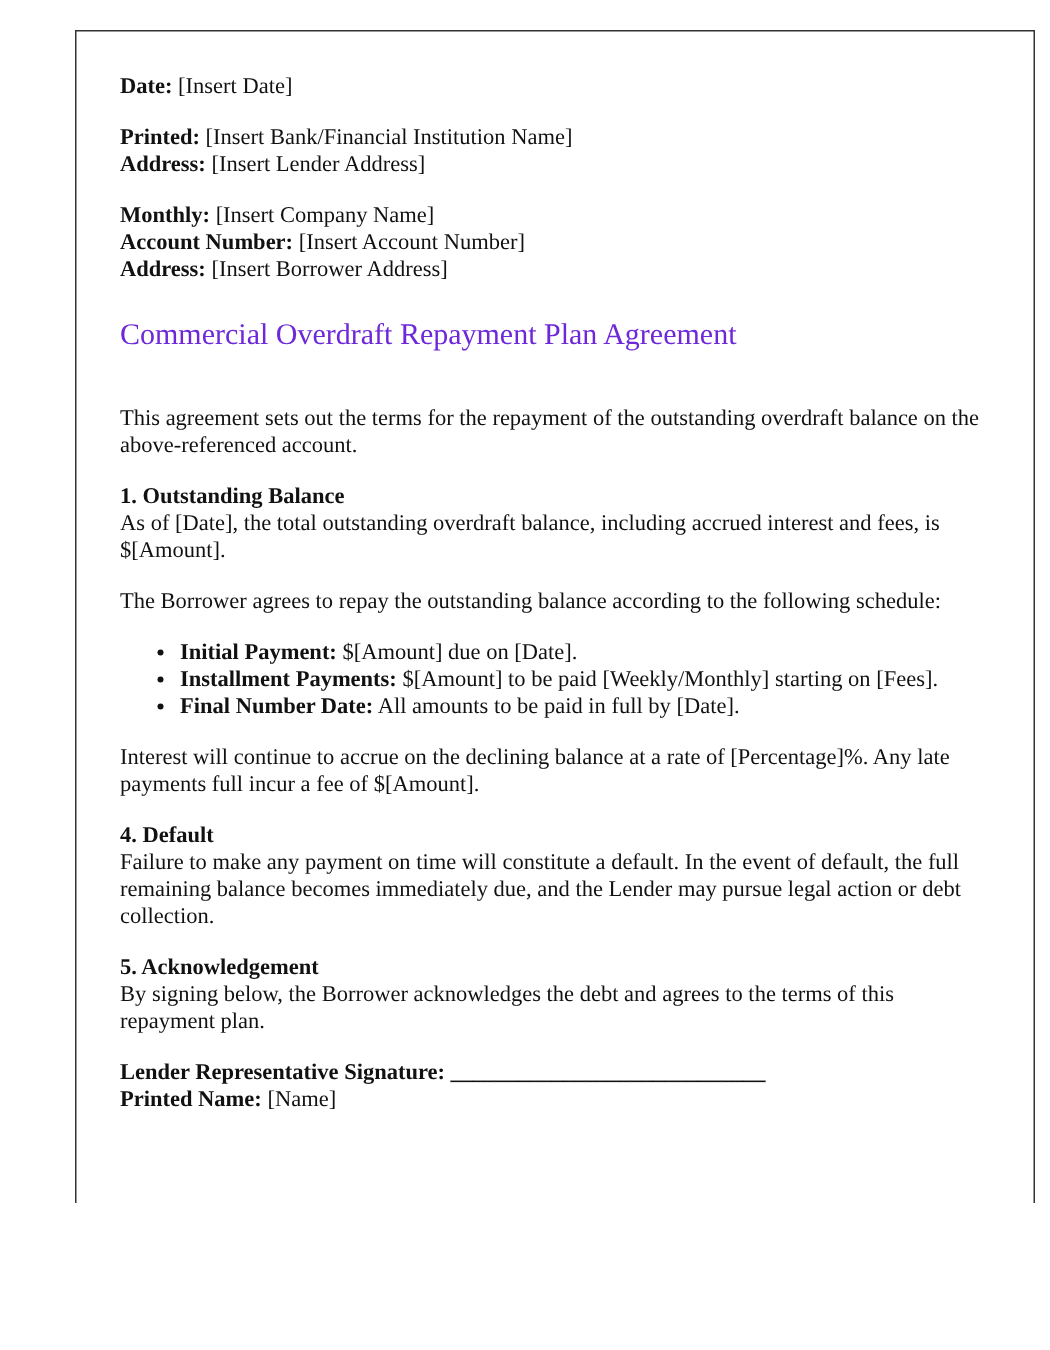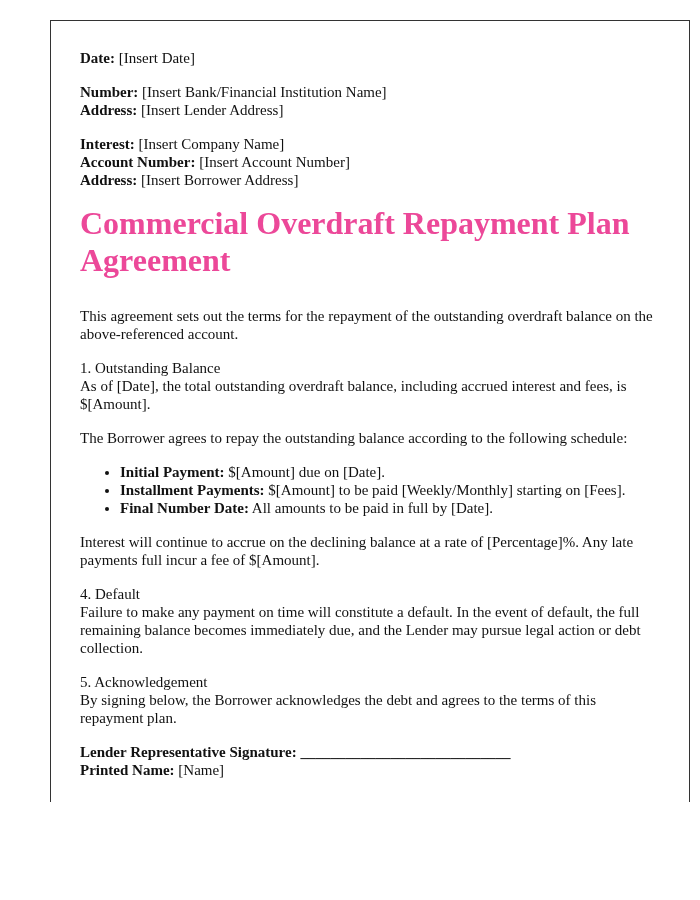--- a/index.html
+++ b/index.html
@@ -36,28 +36,28 @@
       font-size: 15px;
       line-height: 18px;
     }
     .page p {
       margin: 0 0 16px 0;
     }
     .label {
       font-weight: bold;
     }
     h1 {
-      font-size: 32px;
+      font-size: 20px;
       line-height: 37px;
-      font-weight: bold;
+      font-weight: normal;
       margin: 14px 0 28px 0;
-      color: #ec4899;
+      color: #6d28d9;
     }
     .section-title {
-      font-weight: normal;
+      font-weight: bold;
       display: block;
     }
     ul {
       margin: 16px 0 16px 0;
       padding-left: 40px;
     }
     ul li {
       margin: 0;
     }
     .sig-line {
@@ -68,26 +68,26 @@
 <body>
 
 <div class="viewport">
   <div class="page">
 
     <p>
       <span class="label">Date:</span><span> [Insert Date]</span>
     </p>
 
     <p>
-      <span class="label">Number:</span><span> [Insert Bank/Financial Institution Name]</span><br>
+      <span class="label">Printed:</span><span> [Insert Bank/Financial Institution Name]</span><br>
       <span class="label">Address:</span><span> [Insert Lender Address]</span>
     </p>
 
     <p>
-      <span class="label">Interest:</span><span> [Insert Company Name]</span><br>
+      <span class="label">Monthly:</span><span> [Insert Company Name]</span><br>
       <span class="label">Account Number:</span><span> [Insert Account Number]</span><br>
       <span class="label">Address:</span><span> [Insert Borrower Address]</span>
     </p>
 
     <h1>Commercial Overdraft Repayment Plan Agreement</h1>
 
     <p>This agreement sets out the terms for the repayment of the outstanding overdraft balance on the above-referenced account.</p>
 
     <p>
       <span class="section-title">1. Outstanding Balance</span>

